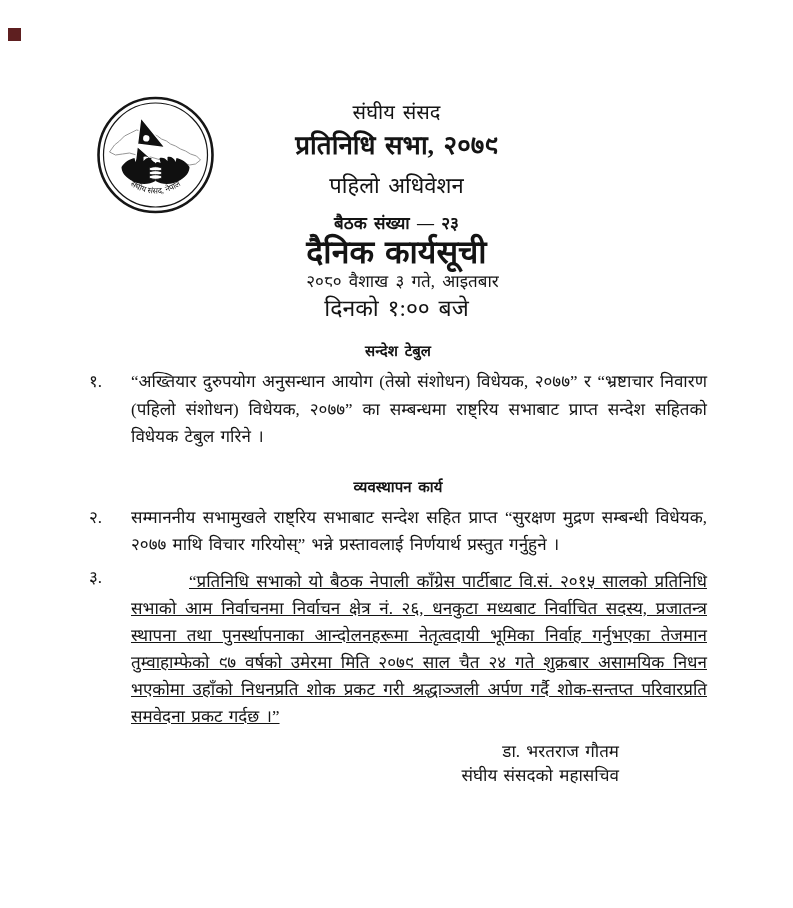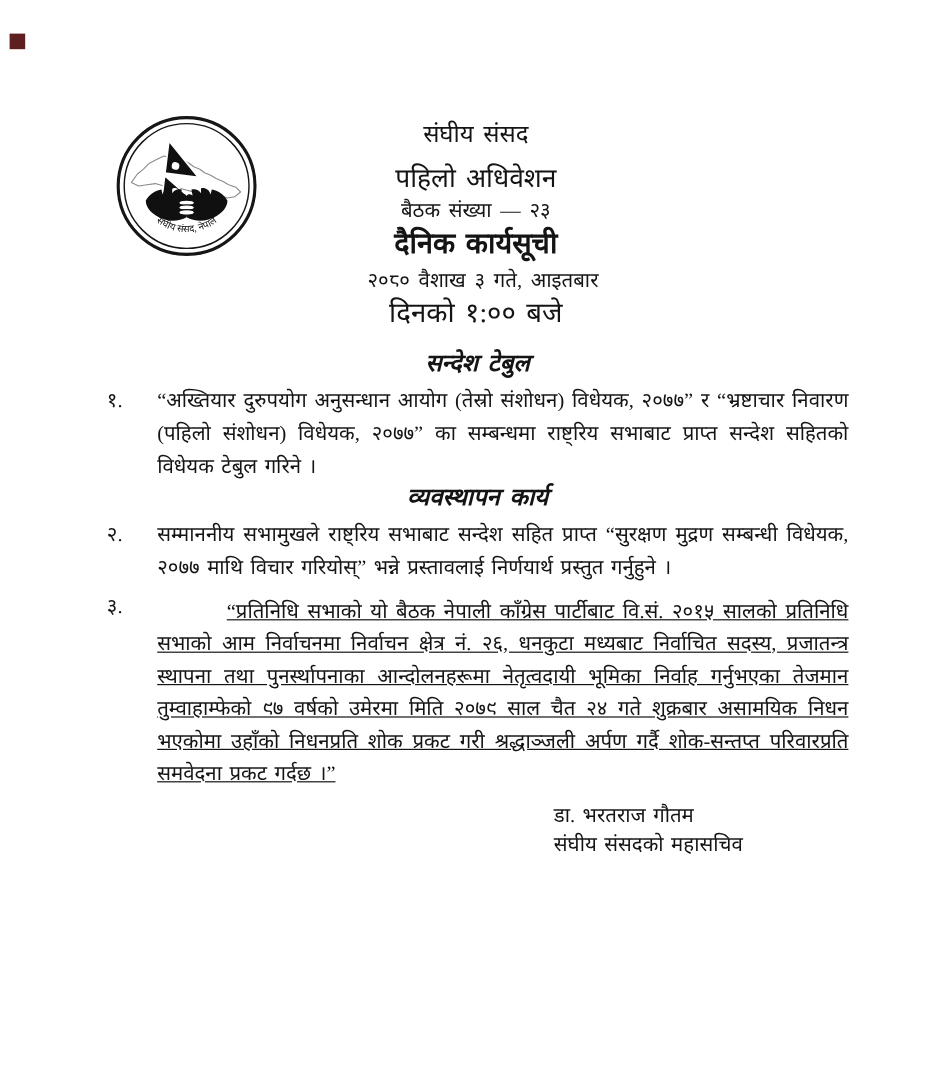--- a/index.html
+++ b/index.html
@@ -23,37 +23,36 @@
     width: 121px; height: 120px;
   }
   .doc-header {
     padding-top: 100px;
     text-align: center;
     word-spacing: 3px;
   }
   .org        { font-size: 20px; line-height: 25px; }
   .assembly   { font-size: 26px; font-weight: bold; line-height: 32px; margin-top: 5px; }
   .session    { font-size: 22px; line-height: 22px; margin-top: 13px; }
-  .meeting    { font-size: 17px; line-height: 22px; margin-top: 5px; }
-  .doc-title  { font-size: 24px; font-weight: bold; line-height: 30px; margin-top: 2px; }
+  .meeting    { font-size: 17px; line-height: 22px; margin-top: 16px; font-weight: bold; }
+  .doc-title  { font-size: 32px; font-weight: bold; line-height: 30px; margin-top: 2px; }
   .date-line  { font-size: 17px; line-height: 21px; margin-top: 4px; padding-left: 12px; }
   .time-line  { font-size: 23px; line-height: 21px; margin-top: 6px; }
   .programme  { font-size: 20px; font-weight: bold; line-height: 26px; margin-top: 11px; }
 
   .content { margin: 0 86px 0 89px; } 
   .section-heading {
     text-align: center;
     font-weight: bold;
-    font-size: 20px;
+    font-size: 15px;
     line-height: 24px;
     word-spacing: 3px;
-    font-style: italic;
   }
   .sh-1 { margin-top: 20px; }
-  .sh-2 { margin-top: 0; }
+  .sh-2 { margin-top: 24px; }
   .sh-3 { margin-top: 13px; }
 
   .agenda-item {
     display: flex;
     margin-top: 5px;
     font-size: 17px;
     line-height: 27.5px;
     word-spacing: 2px;
   }
   .item-number { width: 42px; flex: none; }
@@ -62,21 +61,21 @@
   .mourning-paragraph {
     margin: 4px 0 0 0;
     text-align: justify;
     text-indent: 58px;
     line-height: 27px;
     text-decoration: underline;
   }
   .signature {
     display: table;
     margin: 10px 88px 0 auto;
-    text-align: left;
+    text-align: right;
     font-size: 17px;
     line-height: 24px;
     word-spacing: 2px;
   }
   .sig-name { white-space: nowrap; }
   .sig-title { white-space: nowrap; }
 </style>
 </head>
 <body>
 
@@ -106,20 +105,21 @@
       </g>
       <path id="seal-arc" d="M21,72 A42,42 0 0 0 99,72" fill="none"></path>
       <text font-size="8" fill="#141414">
         <textPath href="#seal-arc" startOffset="50%" text-anchor="middle">संघीय संसद, नेपाल</textPath>
       </text>
     </svg>
   </div>
 
   <header class="doc-header">
     <div class="org">संघीय संसद</div>
+    <div class="assembly">प्रतिनिधि सभा, २०७९</div>
     <div class="session">पहिलो अधिवेशन</div>
     <div class="meeting">बैठक संख्या — २३</div>
     <div class="doc-title">दैनिक कार्यसूची</div>
     <div class="date-line">२०८० वैशाख ३ गते, आइतबार</div>
     <div class="time-line">दिनको १:०० बजे</div>
   </header>
 
   <main class="content">
 
     <section>

